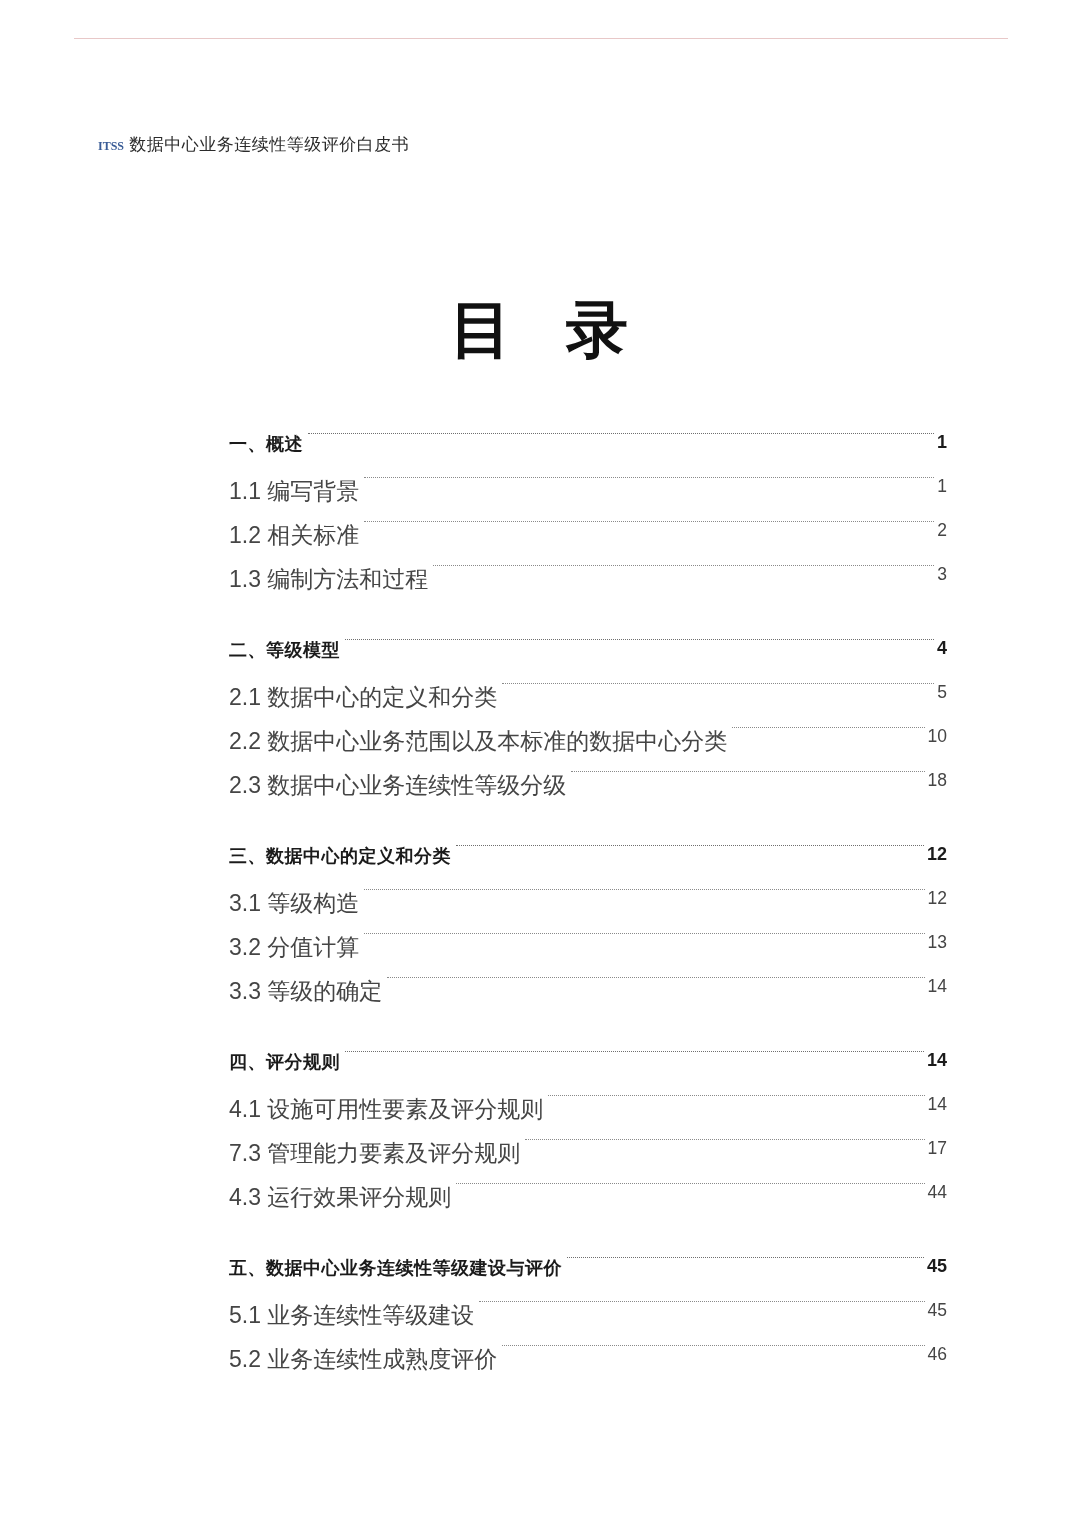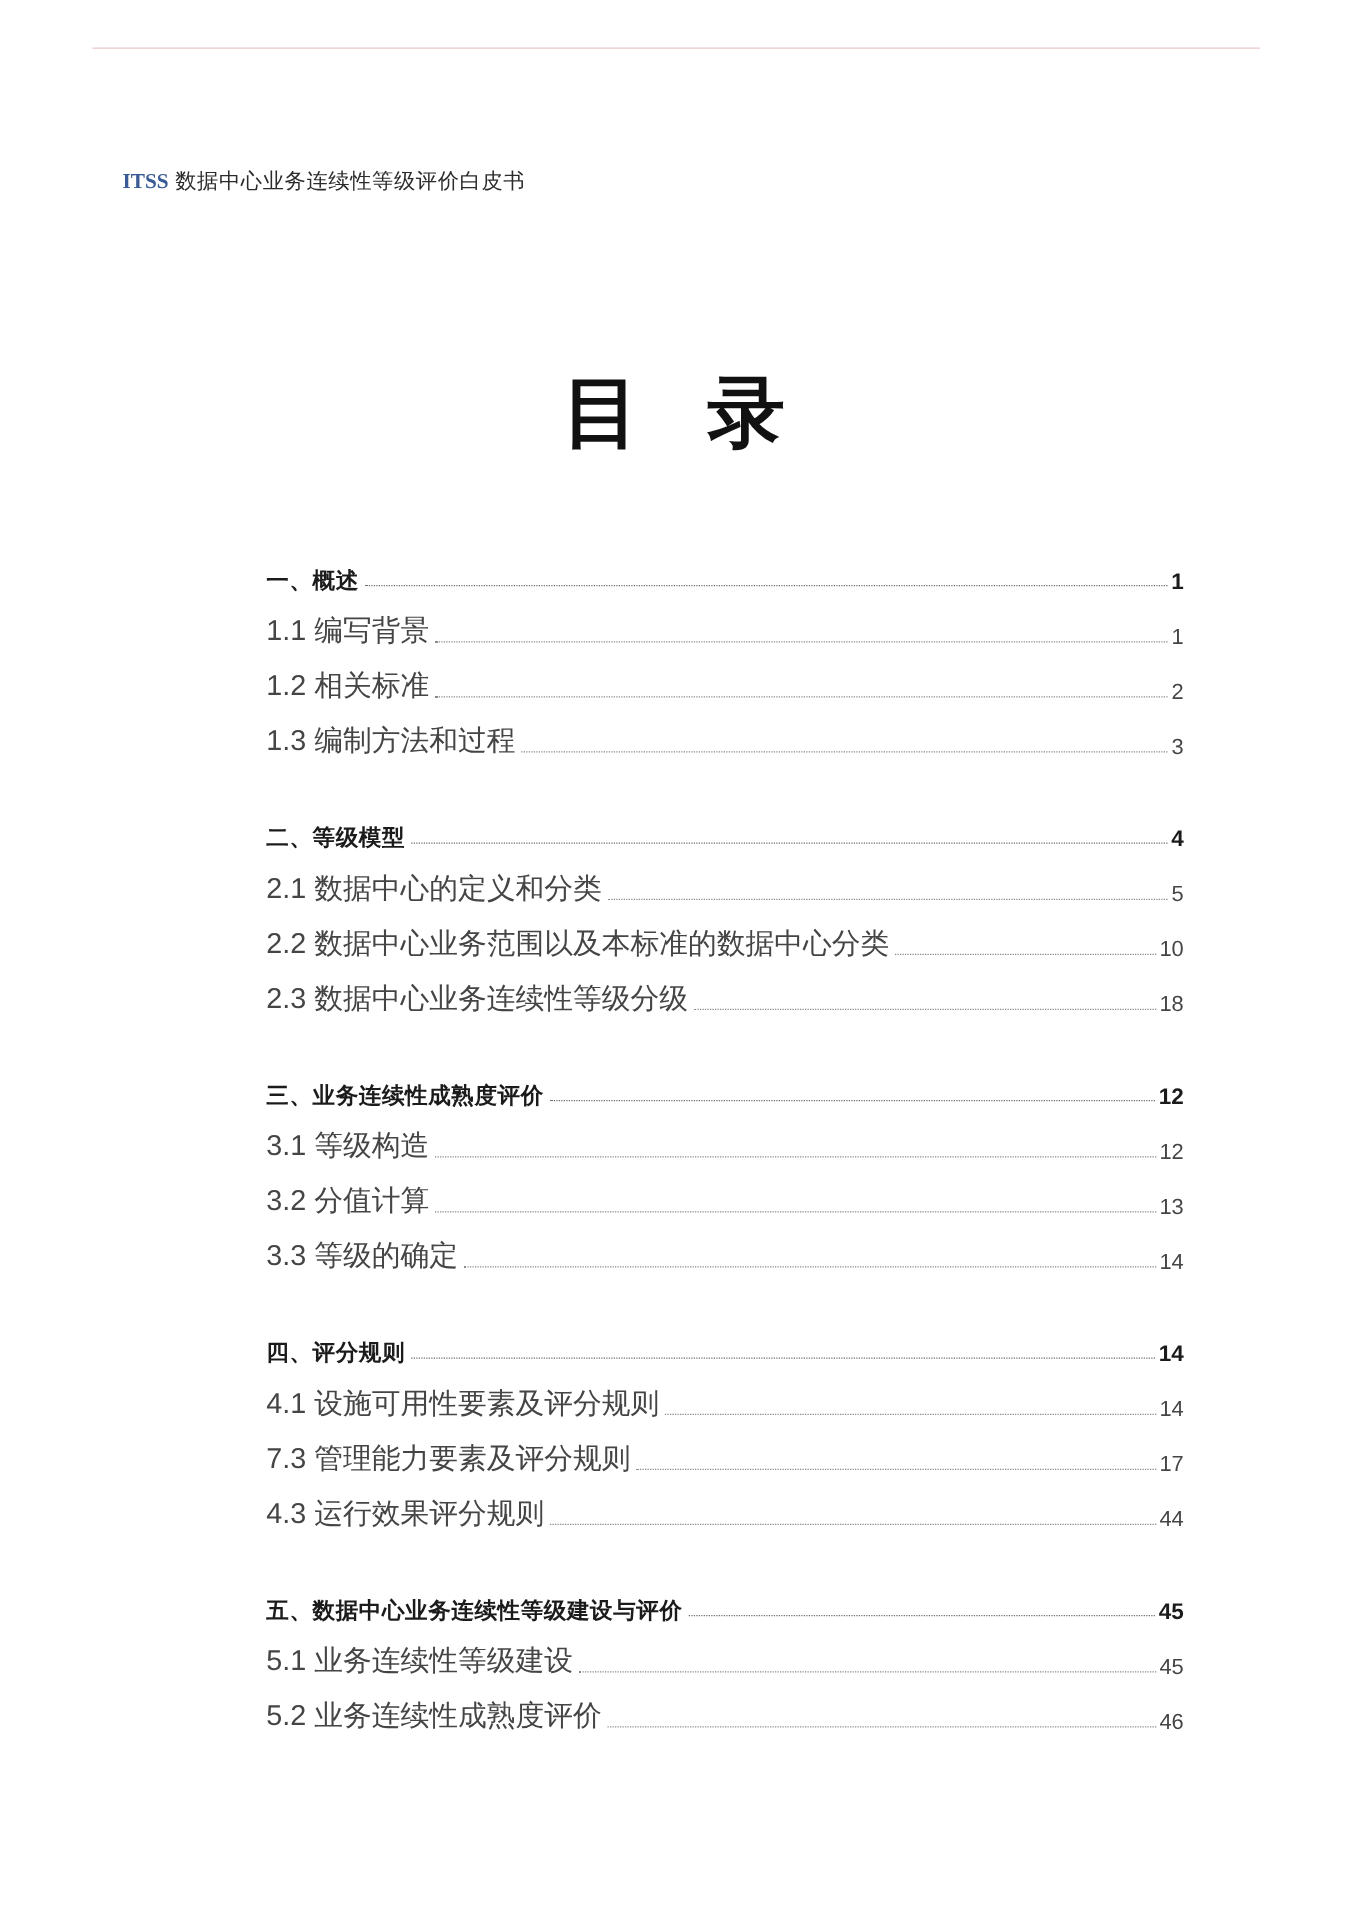--- a/index.html
+++ b/index.html
@@ -34,21 +34,21 @@
     font-size: 17px;
     letter-spacing: 0.5px;
     color: #4a5a7a;
     white-space: nowrap;
   }
   .running-head .itss {
     font-family: "Liberation Serif", serif;
     font-weight: bold;
     color: #3a5c96;
     letter-spacing: 0px;
-    font-size: 17px;
+    font-size: 12px;
   }
   .running-head .cn {
     color: #2b2b2b;
     font-size: 17px;
   }
   .toc-title {
     position: absolute;
     left: 0;
     top: 288px;
     width: 1080px;
@@ -71,23 +71,23 @@
     width: 734px;
   }
   .group {
     margin-bottom: 0;
   }
   .group + .group {
     margin-top: 30px;
   }
   .row {
     display: flex;
-    align-items: flex-end;
     height: 44px;
     white-space: nowrap;
+    margin-left: 16px;
   }
   .row .label {
     font-size: 23px;
     color: #3d3d3d;
   }
   .row .leader {
     flex: 1 1 auto;
     margin: 0 3px 6px 5px;
     border-bottom: 1px dotted #8a8a8a;
     height: 1px;
@@ -180,21 +180,21 @@
       </div>
       <div class="row level2">
         <span class="label">2.3 数据中心业务连续性等级分级</span>
         <span class="leader"></span>
         <span class="page-no">18</span>
       </div>
     </div>
 
     <div class="group">
       <div class="row level1">
-        <span class="label">三、业务连续性成熟度评价</span>
+        <span class="label">三、数据中心的定义和分类</span>
         <span class="leader"></span>
         <span class="page-no">12</span>
       </div>
       <div class="row level2">
         <span class="label">3.1 等级构造</span>
         <span class="leader"></span>
         <span class="page-no">12</span>
       </div>
       <div class="row level2">
         <span class="label">3.2 分值计算</span>

